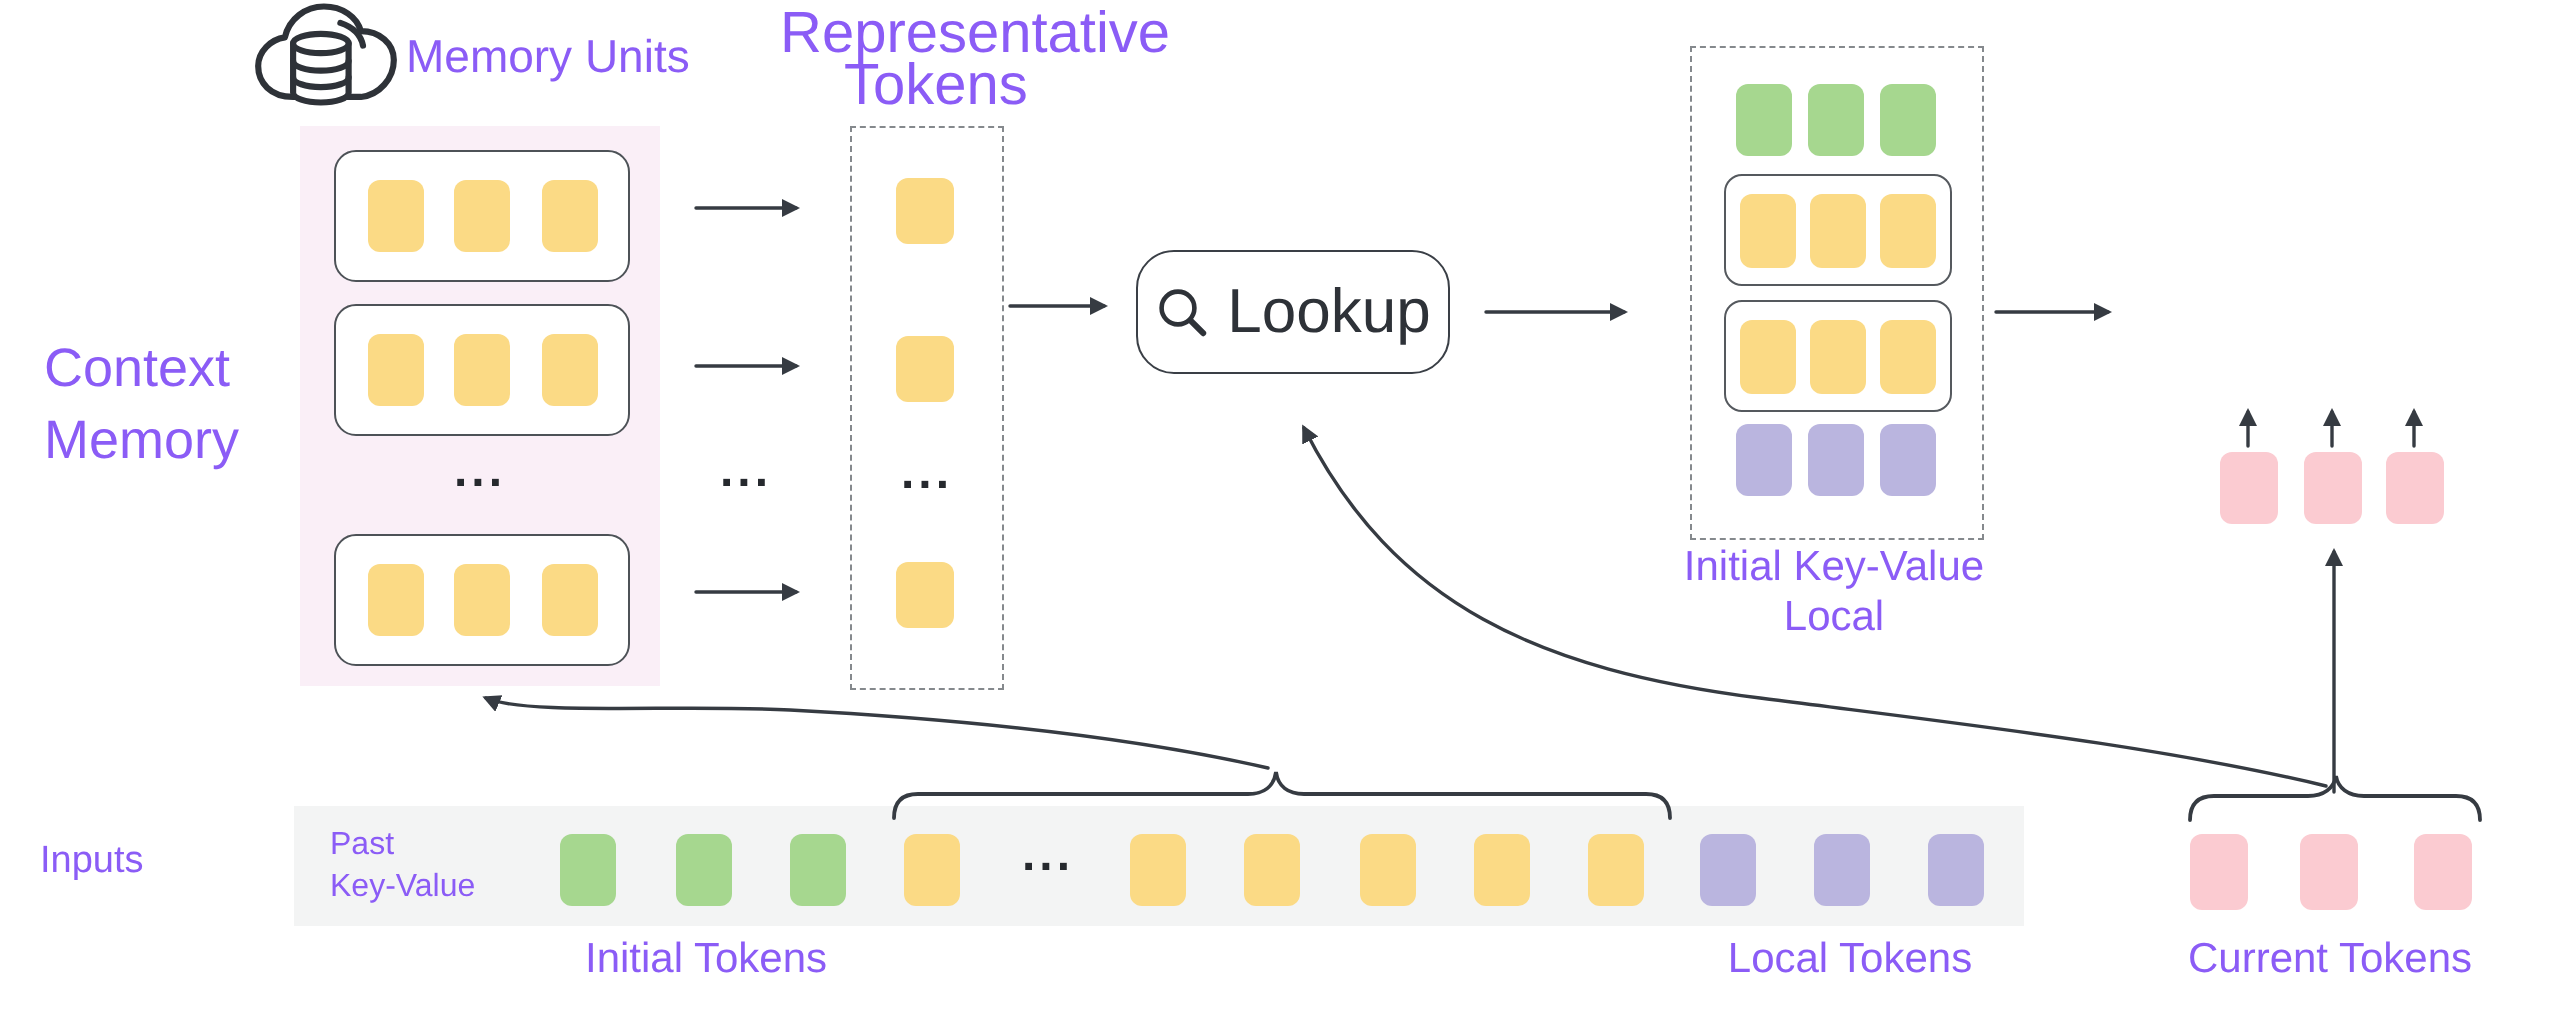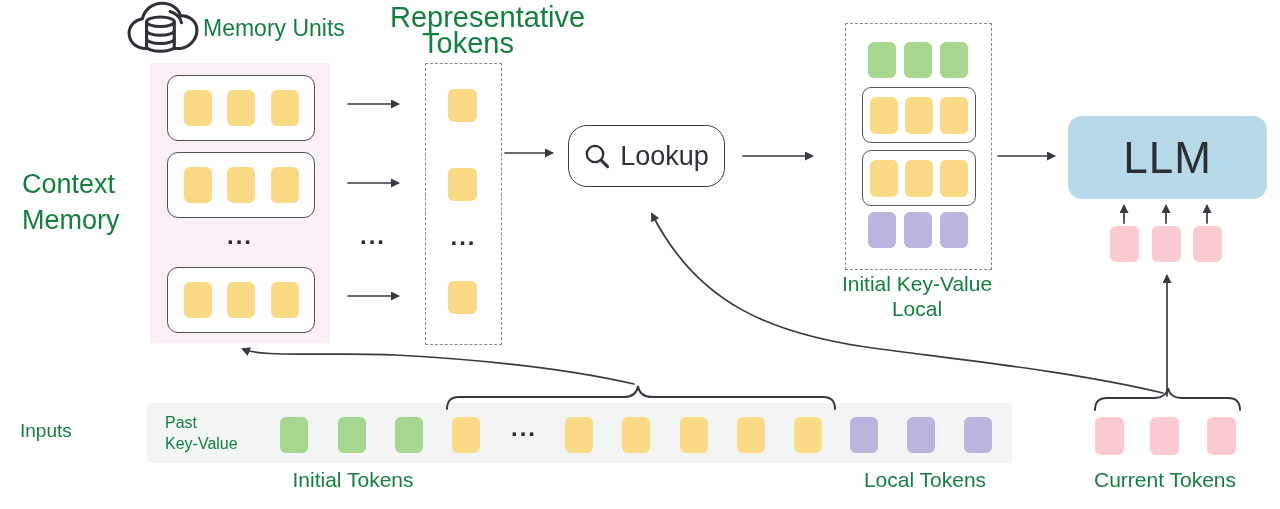--- a/index.html
+++ b/index.html
@@ -28,21 +28,21 @@
   #rep-box{left:425px; top:63px; width:75px; height:280px;
     border:1.5px dashed #85898d;}
   #rep-box .tok{left:22px; width:29px; height:33px;}
   
   #lookup-box{
     left:568px; top:125px; width:157px; height:62px;
     background:#fff; border:1.8px solid #3a3f46; border-radius:19px;
     display:flex; align-items:center; justify-content:center; gap:9px;
     box-sizing:border-box;
   }
-  #lookup-box .txt{font-size:27px;}
+  #lookup-box .txt{font-size:31px;}
   
   #cache-box{left:845px; top:23px; width:145px; height:245px;
     border:1.5px dashed #85898d;}
   .cache-free{position:absolute; left:16px; width:112px; display:flex;
     justify-content:center; gap:8px;}
   .cache-row{
     position:absolute; left:16px; width:112px; height:54px;
     background:#fff; border:1.3px solid #55595e; border-radius:9px;
     display:flex; align-items:center; justify-content:space-evenly;
   }
@@ -51,21 +51,21 @@
   #llm-box{
     left:1068px; top:116px; width:199px; height:83px;
     background:#B7D9EA; border-radius:14px;
     display:flex; align-items:center; justify-content:center;
     font-size:44px; letter-spacing:1px; color:#2b2f34;
   }
   
   #strip{left:147px; top:403px; width:865px; height:60px; background:#F3F4F4;}
   #strip .tok{top:14px;}
   
-  .lbl{position:absolute; color:#15803d;}
+  .lbl{position:absolute; color:#8b5cf6;}
   .center{text-align:center;}
   .dots{font-weight:700; font-size:24px; letter-spacing:2px; color:#26292e; line-height:24px;}
   .caption{font-size:21px;}
   svg.overlay{position:absolute; left:0; top:0; pointer-events:none;}
 </style>
 </head>
 <body>
 
 <div id="canvas">
 
@@ -144,23 +144,20 @@
       <div class="tok p flexed"></div>
       <div class="tok p flexed"></div>
       <div class="tok p flexed"></div>
     </div>
   </div>
   <div class="lbl center caption" style="left:817px; top:271px; width:200px; line-height:25px;">
     <div>Initial Key-Value</div>
     <div>Local</div>
   </div>
 
-  <div class="abs" id="llm-box">
-    <span>LLM</span>
-  </div>
 
   <div class="tok k" style="left:1110px; top:226px; width:29px;"></div>
   <div class="tok k" style="left:1152px; top:226px; width:29px;"></div>
   <div class="tok k" style="left:1193px; top:226px; width:29px;"></div>
 
   <div class="lbl" style="left:20px; top:420px; font-size:19px;">Inputs</div>
 
   <div class="abs" id="strip">
     <div class="lbl" style="left:18px; top:9px; font-size:16px; line-height:21px;">
       <div>Past</div>

